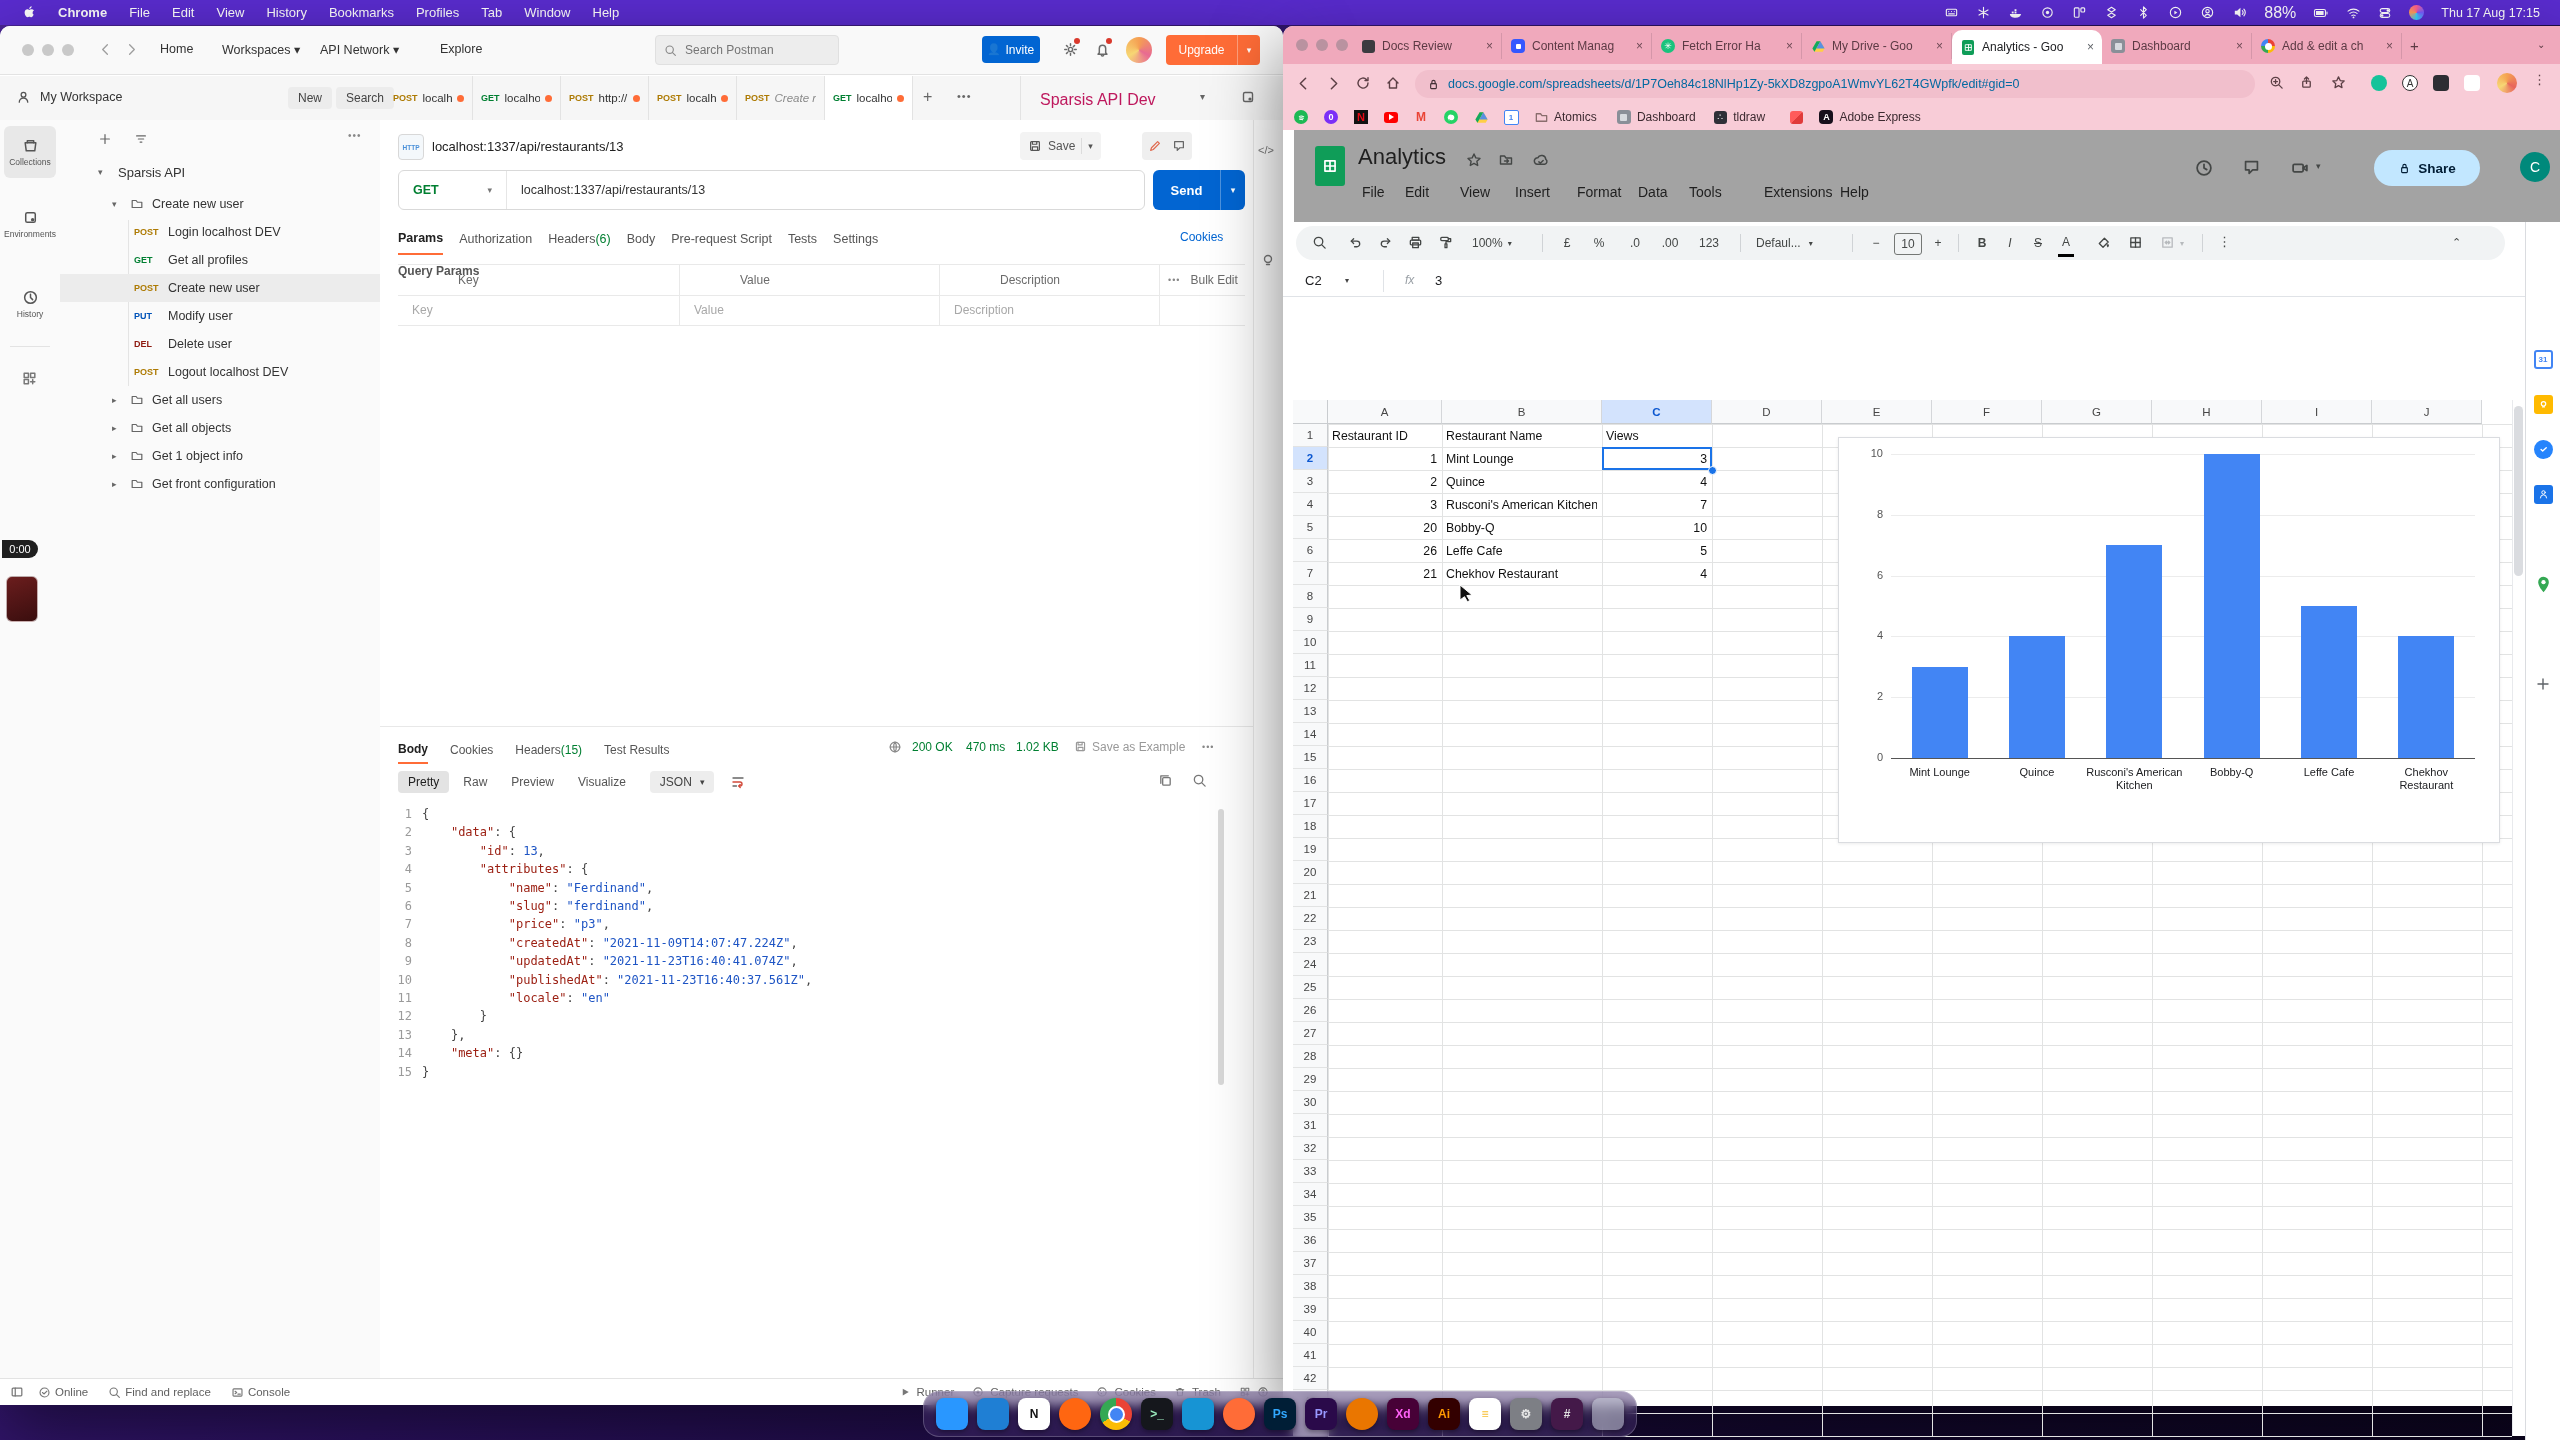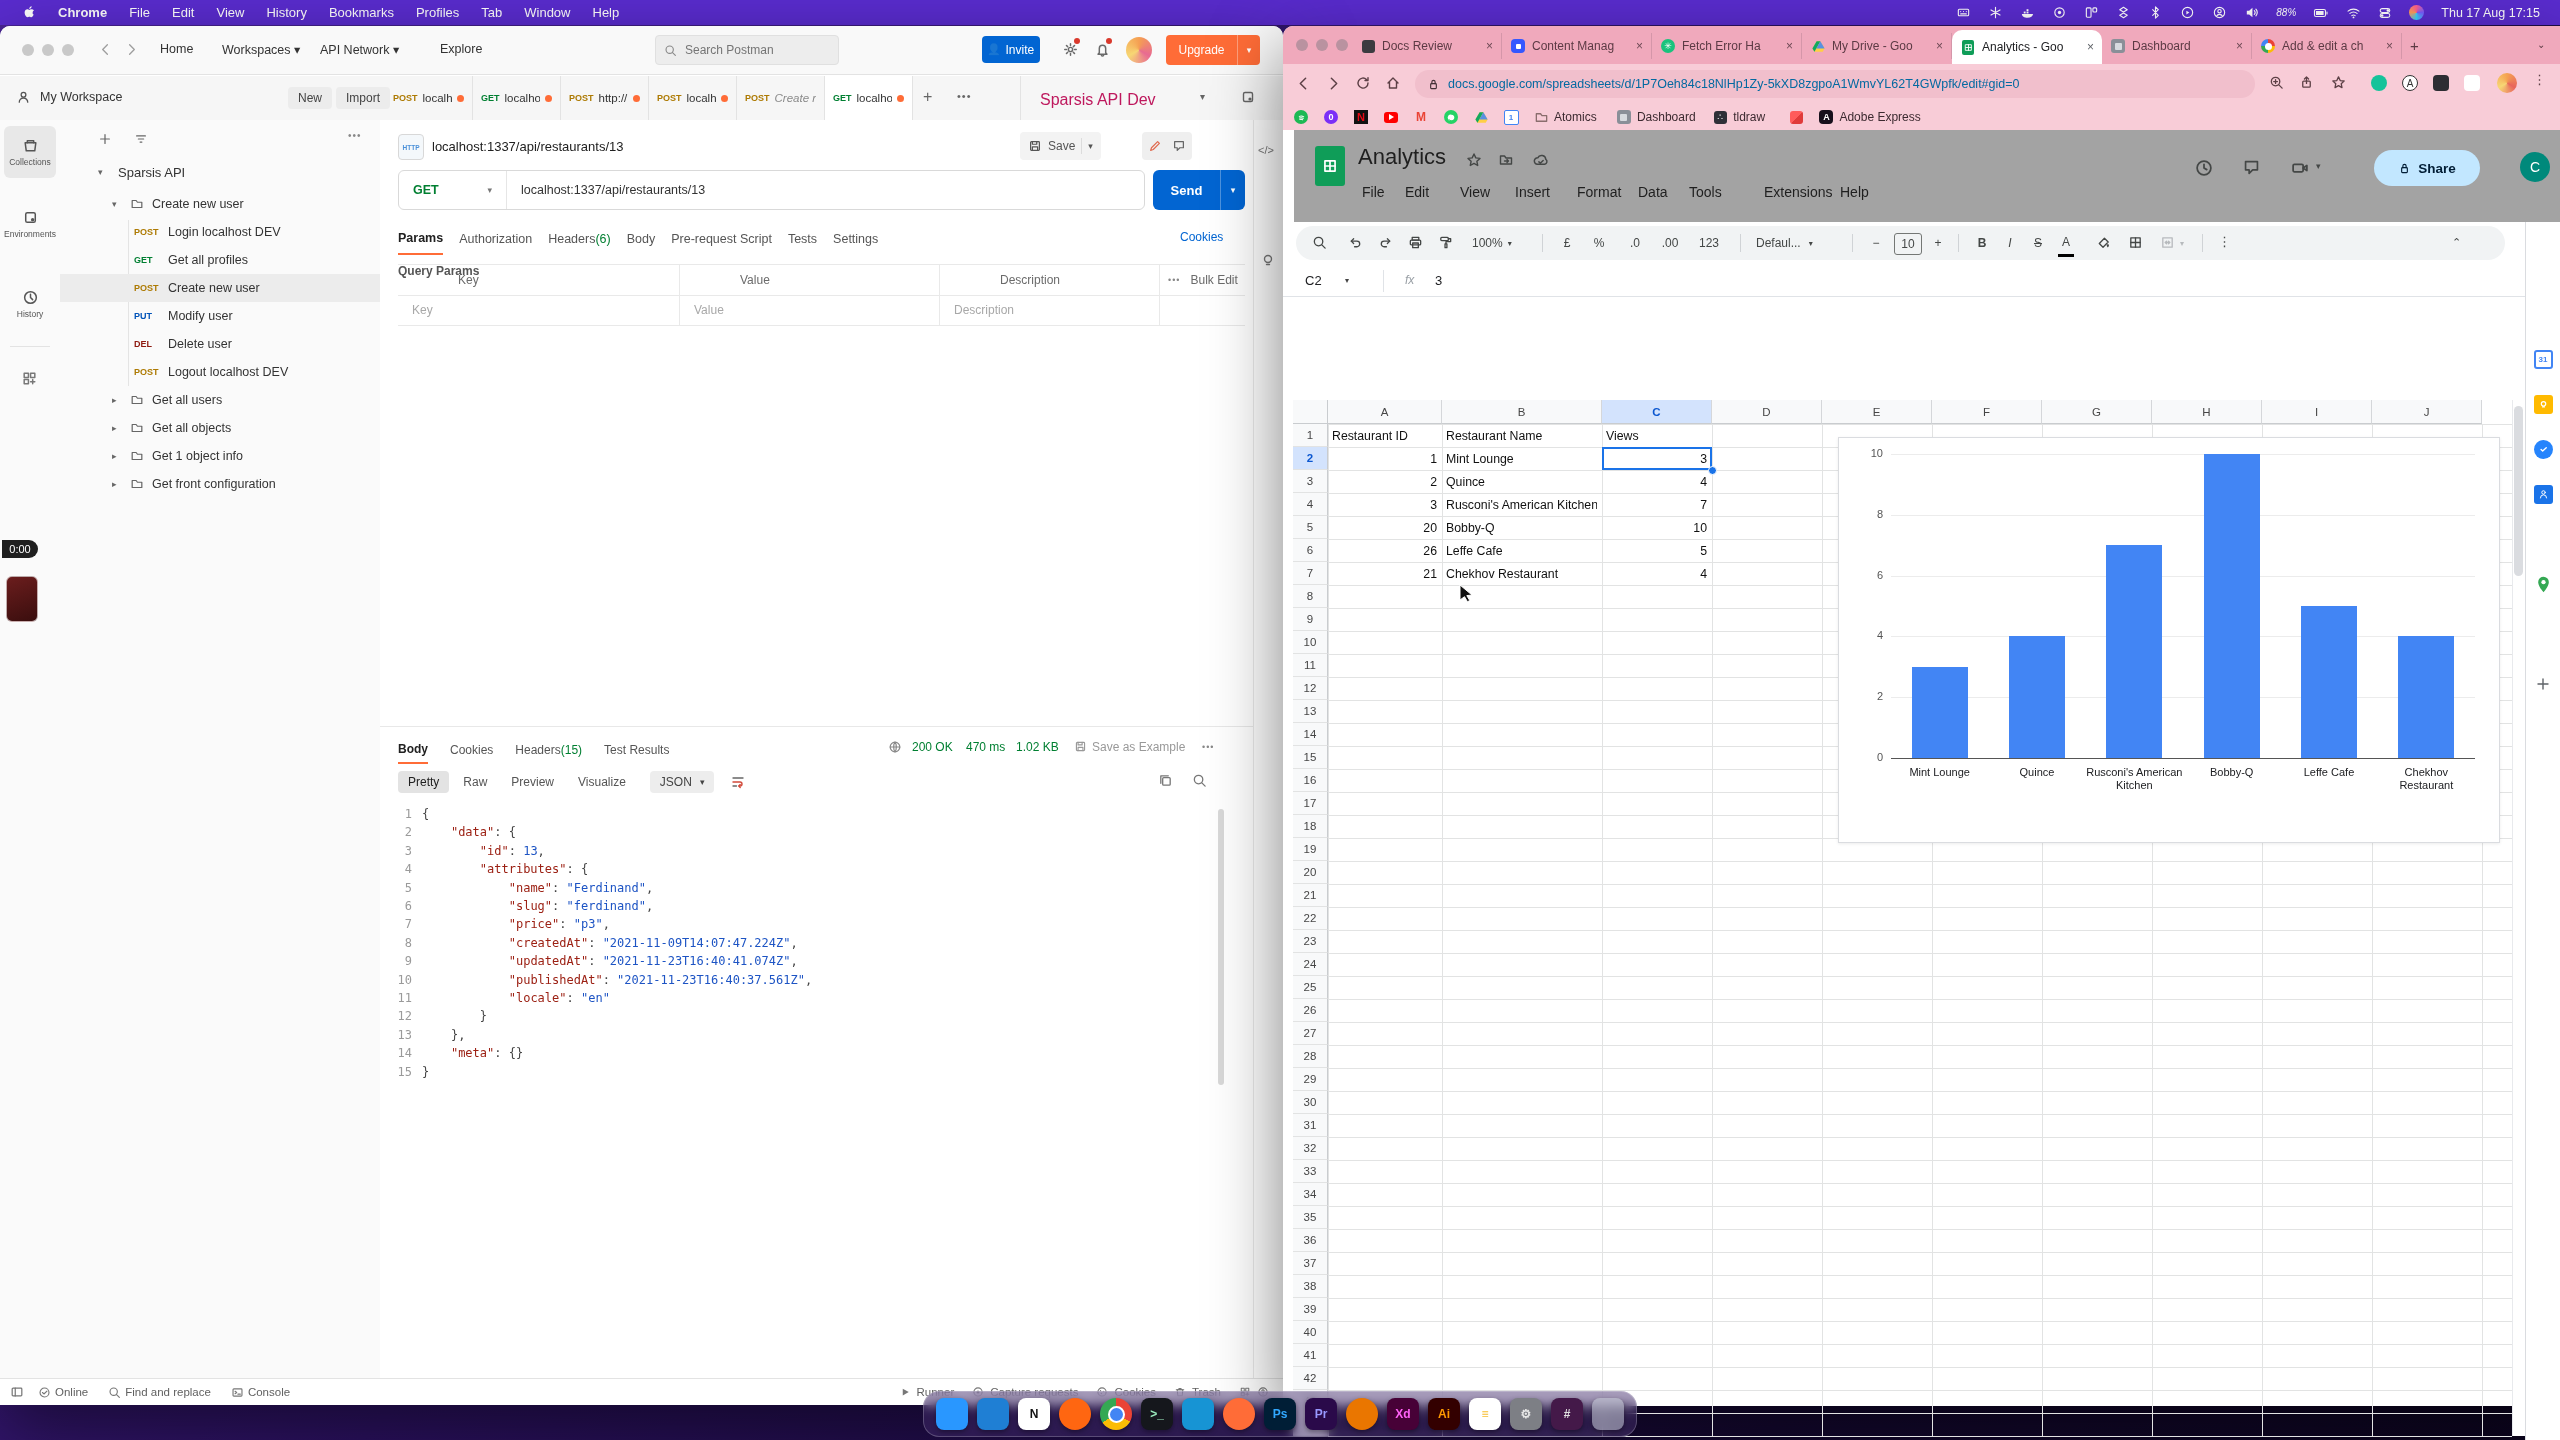--- a/index.html
+++ b/index.html
@@ -115,21 +115,21 @@
             <circle cx="8" cy="6.6" r="1.8"></circle>
             <path d="M4.8 12a3.6 3.6 0 0 1 6.4 0"></path>
           </svg>
         </div>
         <div style="display: flex; align-items: center; justify-content: center; color: rgb(255, 255, 255);">
           <svg width="15" height="15" viewBox="0 0 16 16" fill="none" stroke="currentColor" stroke-width="1.2" stroke-linecap="round" stroke-linejoin="round">
             <path d="M3 6v4h2.5L9 13V3L5.5 6z" fill="currentColor" stroke="none"></path>
             <path d="M11 6a3 3 0 0 1 0 4M12.7 4.5a5.5 5.5 0 0 1 0 7"></path>
           </svg>
         </div>
-        <div style="font-size: 10px; font-style: italic;">88%</div>
+        <div style="font-size: 16px;">88%</div>
         <div style="display: flex; align-items: center; justify-content: center; color: rgb(255, 255, 255);">
           <svg width="16" height="16" viewBox="0 0 16 16" fill="none" stroke="currentColor" stroke-width="1.1" stroke-linecap="round" stroke-linejoin="round">
             <rect x="1.5" y="4.5" width="11" height="7" rx="1.5"></rect>
             <rect x="3" y="6" width="7.6" height="4" fill="currentColor" stroke="none"></rect>
             <path d="M14 7v2"></path>
           </svg>
         </div>
         <div style="display: flex; align-items: center; justify-content: center; color: rgb(255, 255, 255);">
           <svg width="15" height="15" viewBox="0 0 16 16" fill="none" stroke="currentColor" stroke-width="1.2" stroke-linecap="round" stroke-linejoin="round">
             <path d="M2.2 6.5a9 9 0 0 1 11.6 0M4.2 9a6 6 0 0 1 7.6 0M6.2 11.3a3 3 0 0 1 3.6 0"></path>
@@ -203,21 +203,21 @@
       </div>
       <div style="position: absolute; left: 0px; top: 50px; width: 100%; height: 44px; background: rgb(246, 246, 246); border-bottom: 1px solid rgb(227, 227, 227);">
         <div style="display: flex; align-items: center; justify-content: center; position: absolute; left: 16px; top: 14px; color: rgb(85, 85, 85);">
           <svg width="15" height="15" viewBox="0 0 16 16" fill="none" stroke="currentColor" stroke-width="1.4" stroke-linecap="round" stroke-linejoin="round">
             <circle cx="8" cy="5" r="2.5"></circle>
             <path d="M3.5 13a4.5 4.5 0 0 1 9 0"></path>
           </svg>
         </div>
         <div style="position: absolute; left: 40px; top: 14px; font-size: 12.5px; color: rgb(51, 51, 51);">My Workspace</div>
         <div style="position: absolute; left: 288px; top: 11px; padding: 4px 10px; background: rgb(236, 236, 236); border-radius: 4px; font-size: 12px; color: rgb(68, 68, 68);">New</div>
-        <div style="position: absolute; left: 336px; top: 11px; padding: 4px 10px; background: rgb(236, 236, 236); border-radius: 4px; font-size: 12px; color: rgb(68, 68, 68);">Import</div>
+        <div style="position: absolute; left: 336px; top: 11px; padding: 4px 10px; background: rgb(236, 236, 236); border-radius: 4px; font-size: 12px; color: rgb(68, 68, 68);">Search</div>
         <div style="position: absolute; left: 385px; top: 0px; width: 88px; height: 44px; box-sizing: border-box; border-right: 1px solid rgb(227, 227, 227); display: flex; align-items: center; gap: 5px; padding: 0px 8px;">
           <div class="m-POST" style="font-size: 9px; font-weight: bold;">POST</div>
           <div style="font-size: 11.5px; color: rgb(51, 51, 51); flex: 1 1 0%; overflow: hidden; white-space: nowrap;">localh</div>
           <div style="width: 7px; height: 7px; border-radius: 50%; background: rgb(255, 108, 55); flex: 0 0 auto;"></div>
         </div>
         <div style="position: absolute; left: 473px; top: 0px; width: 88px; height: 44px; box-sizing: border-box; border-right: 1px solid rgb(227, 227, 227); display: flex; align-items: center; gap: 5px; padding: 0px 8px;">
           <div class="m-GET" style="font-size: 9px; font-weight: bold;">GET</div>
           <div style="font-size: 11.5px; color: rgb(51, 51, 51); flex: 1 1 0%; overflow: hidden; white-space: nowrap;">localho</div>
           <div style="width: 7px; height: 7px; border-radius: 50%; background: rgb(255, 108, 55); flex: 0 0 auto;"></div>
         </div>

